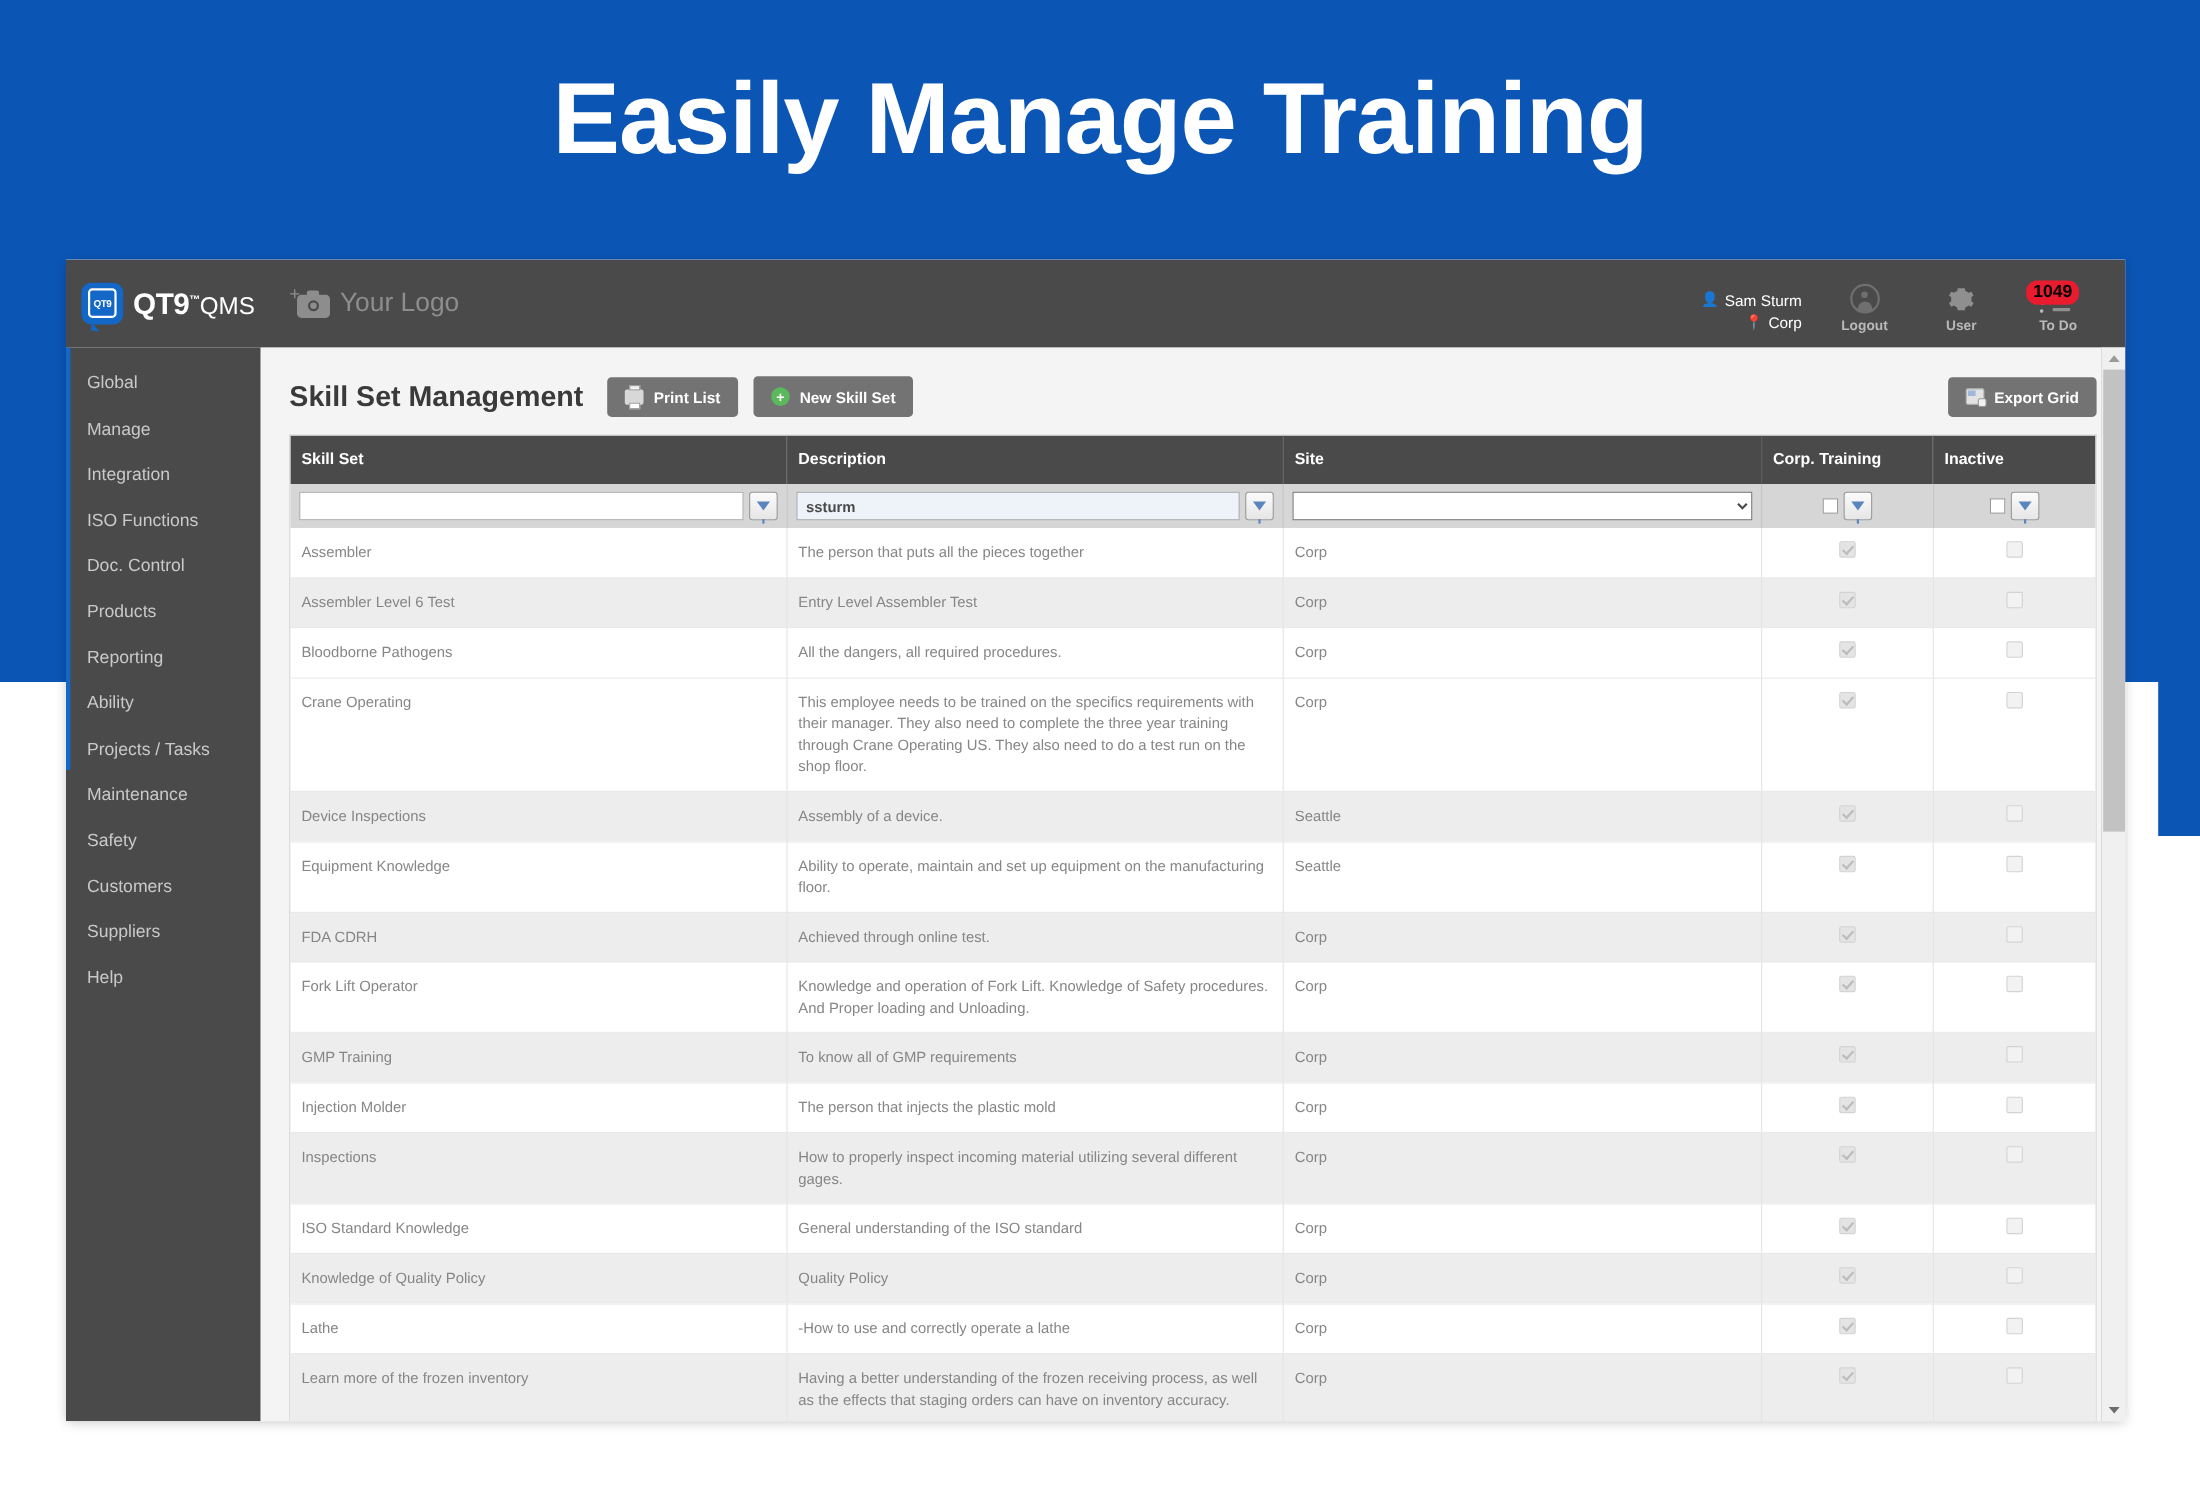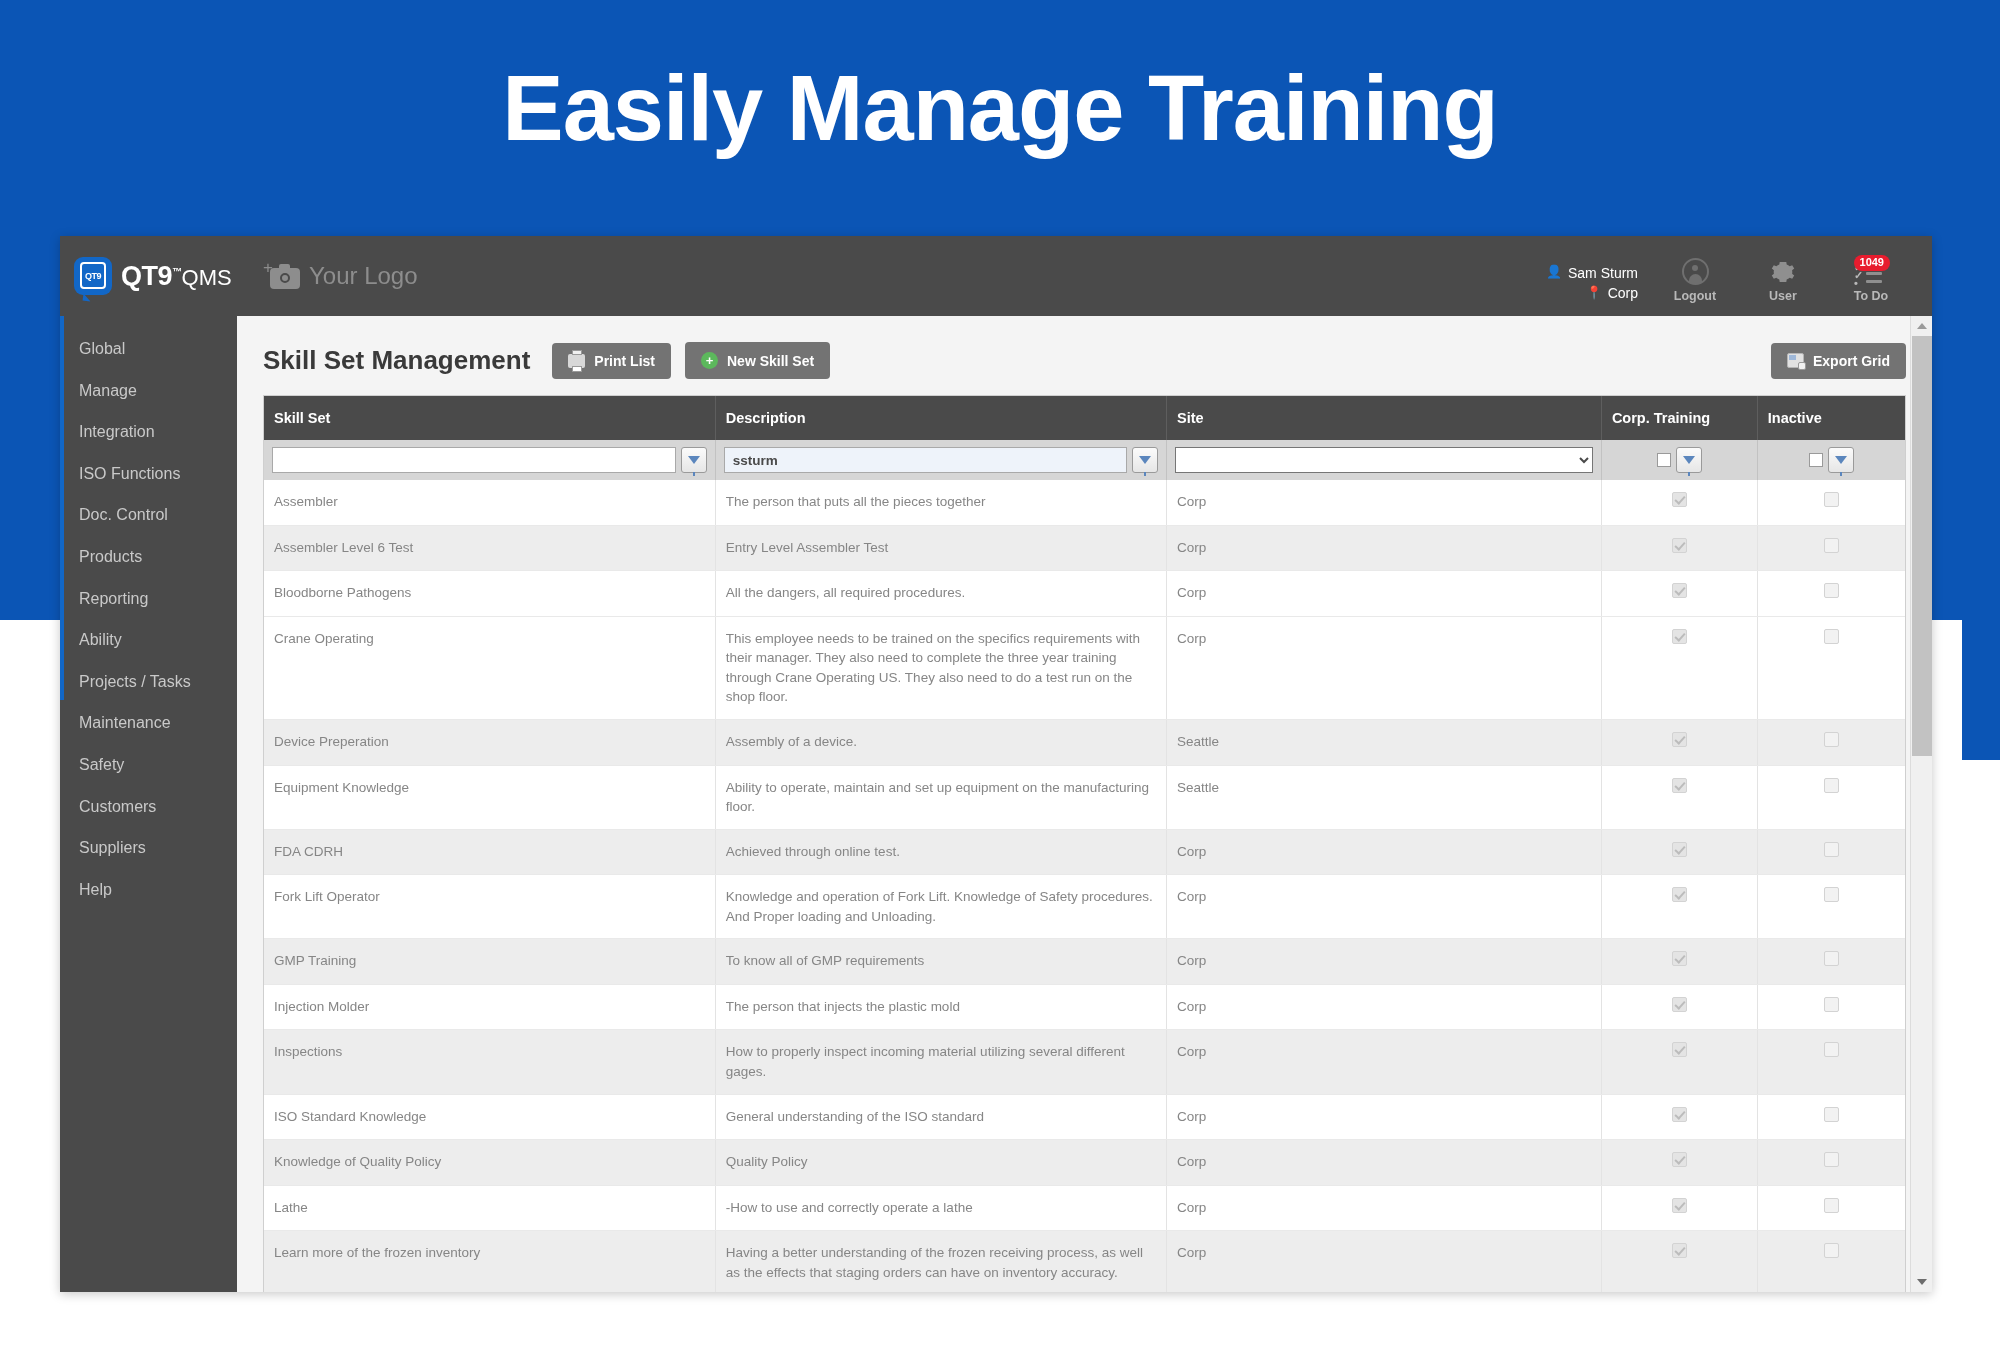--- a/index.html
+++ b/index.html
@@ -246,22 +246,22 @@
     position: absolute;
     left: 0px;
     color: #b9b9b9;
     font-size: 11px;
     line-height: 1;
   }
   .todo-badge {
     position: absolute;
     right: -2px; top: -4px;
     background: #e81c2e;
-    color: #ffffff;
-    font-size: 11px;
+    color: #000000;
+    font-size: 16px;
     font-weight: bold;
     border-radius: 10px;
     padding: 1px 6px 2px 6px;
     line-height: 1.2;
   }
 
   
   #app-body {
     flex: 1 1 auto;
     display: flex;
@@ -782,21 +782,21 @@
                 <td class="data chk-cell"><span class="cell-chk"></span></td>
               </tr>
               <tr class="odd">
                 <td class="data">Crane Operating</td>
                 <td class="data">This employee needs to be trained on the specifics requirements with their manager. They also need to complete the three year training through Crane Operating US. They also need to do a test run on the shop floor.</td>
                 <td class="data">Corp</td>
                 <td class="data chk-cell"><span class="cell-chk checked"></span></td>
                 <td class="data chk-cell"><span class="cell-chk"></span></td>
               </tr>
               <tr class="even">
-                <td class="data">Device Preperation</td>
+                <td class="data">Device Inspections</td>
                 <td class="data">Assembly of a device.</td>
                 <td class="data">Seattle</td>
                 <td class="data chk-cell"><span class="cell-chk checked"></span></td>
                 <td class="data chk-cell"><span class="cell-chk"></span></td>
               </tr>
               <tr class="odd">
                 <td class="data">Equipment Knowledge</td>
                 <td class="data">Ability to operate, maintain and set up equipment on the manufacturing floor.</td>
                 <td class="data">Seattle</td>
                 <td class="data chk-cell"><span class="cell-chk checked"></span></td>

